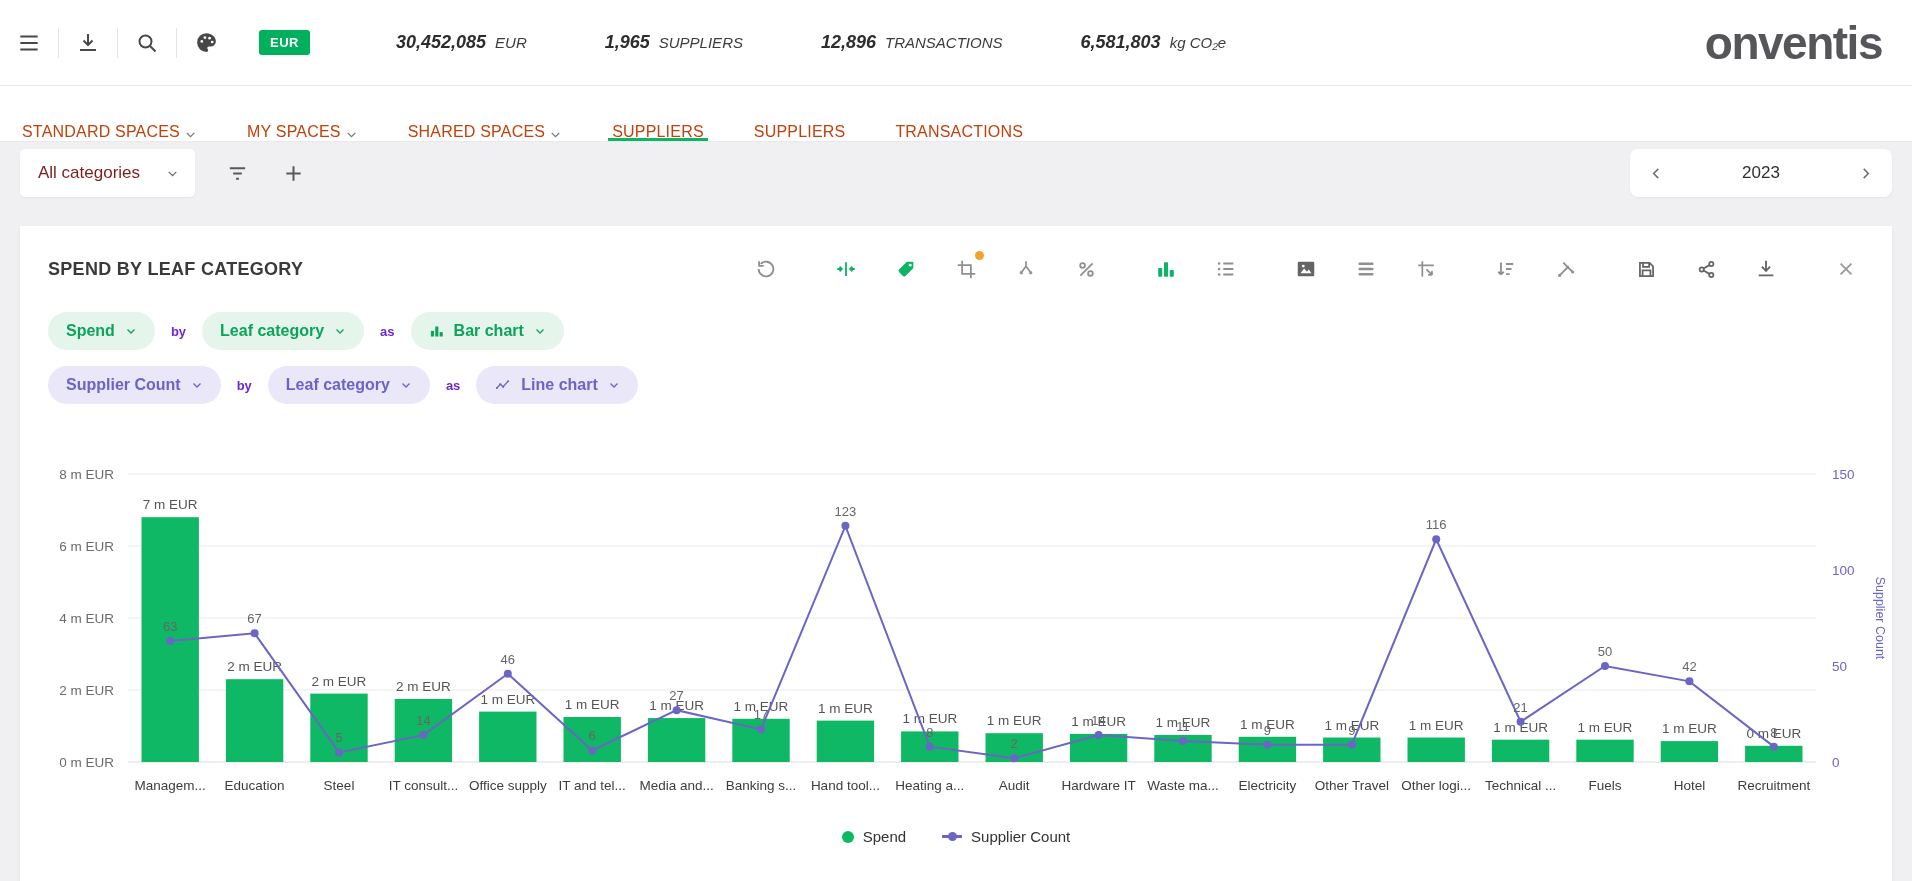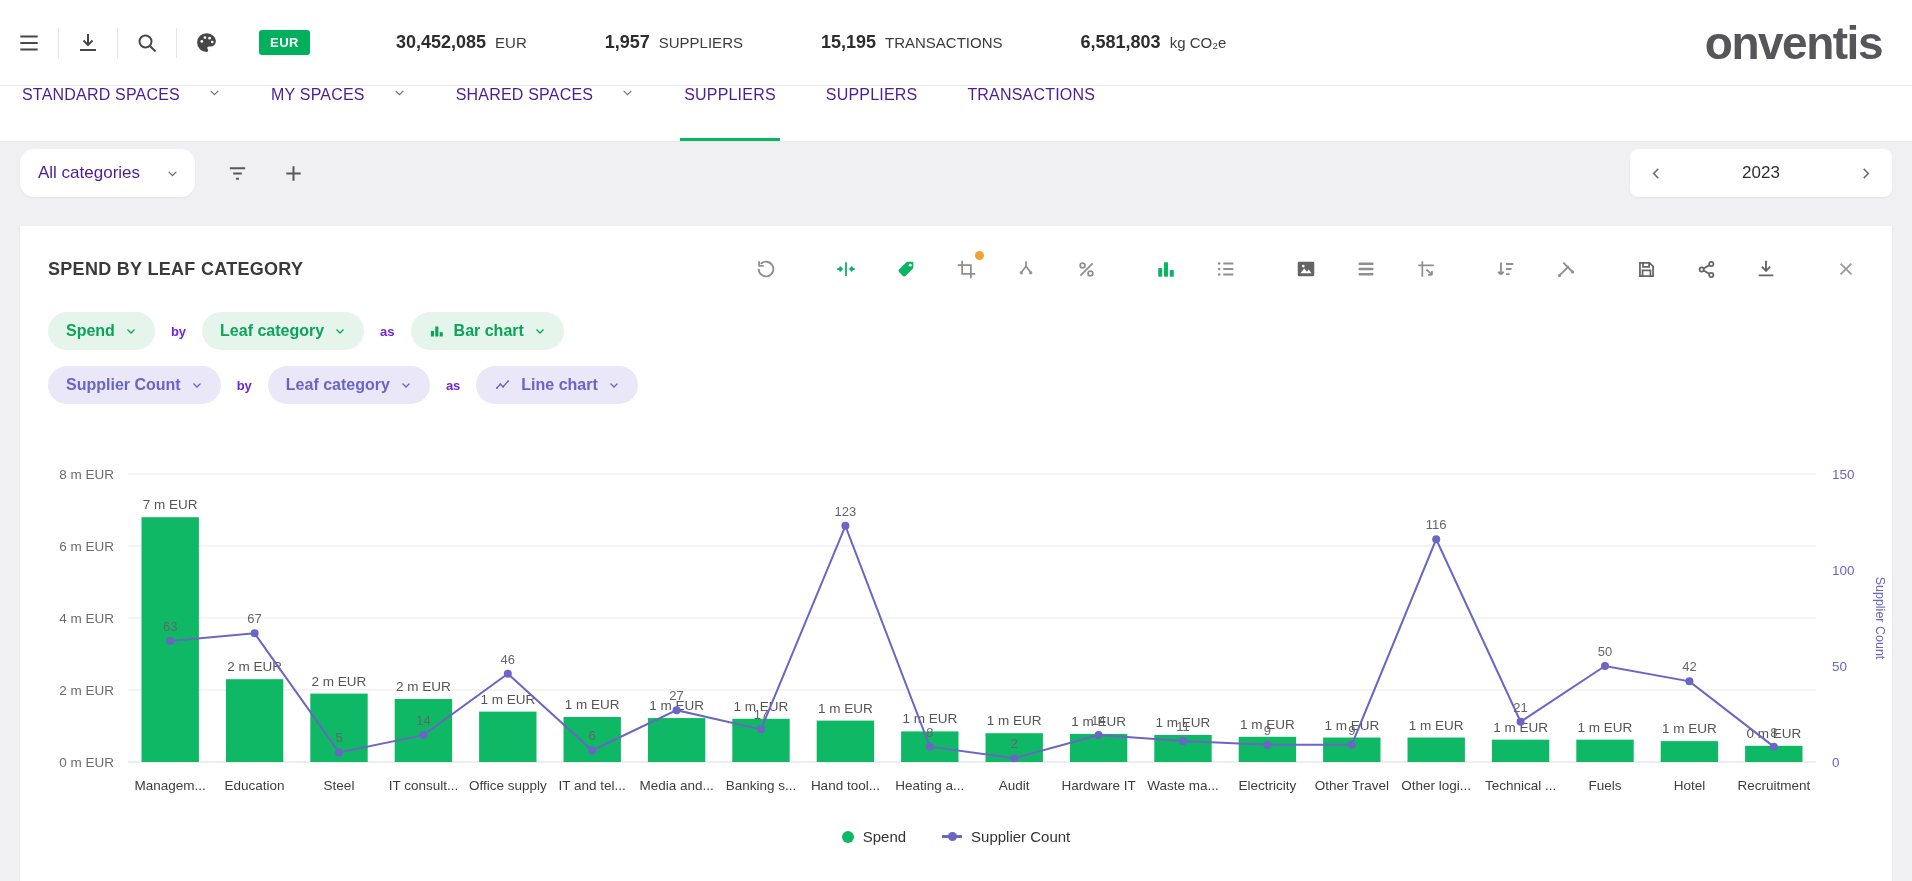--- a/index.html
+++ b/index.html
@@ -4,34 +4,34 @@
 <style>
   * { margin:0; padding:0; box-sizing:border-box; }
   html,body { width:1912px; height:881px; font-family:"Liberation Sans",sans-serif; background:#f0f0f2; overflow:hidden; }
 
   
   .topbar { height:86px; background:#fff; display:flex; align-items:center; border-bottom:1px solid #ebebeb; }
   .icon-btn { width:58px; height:42px; display:flex; align-items:center; justify-content:center; color:#474747; cursor:pointer; }
   .vdiv { width:1px; height:30px; background:#e4e4e4; }
   .eur-badge { background:#00b05c; color:#fff; font-size:13px; font-weight:bold; padding:5px 11px; border-radius:3px; margin-left:24px; letter-spacing:.5px; cursor:pointer; }
   .stats { display:flex; align-items:baseline; gap:78px; margin-left:86px; }
-  .stat { display:flex; align-items:baseline; gap:9px; white-space:nowrap; }
+  .stat { display:flex; align-items:baseline; gap:9px; white-space:nowrap;font-style:italic; }
   .stat-value { font-size:18px; font-weight:700; color:#2d2d2d; }
   .stat-unit { font-size:15px; color:#3c3c3c; }
   .logo { margin-left:auto; margin-right:30px; font-size:46px; font-weight:700; color:#55555a; letter-spacing:-1.5px; }
 
   
   .nav { height:56px; background:#fff; border-bottom:1px solid #e9e9e9; display:flex; align-items:stretch; padding-left:20px; }
-  .nav-item { display:flex; align-items:flex-start; gap:28px; padding:0 2px; margin-right:46px; font-size:16px; color:#4c1d95; letter-spacing:.2px; cursor:pointer; position:relative; white-space:nowrap; }
+  .nav-item { display:flex; align-items:flex-end; gap:4px; padding:0 2px; margin-right:46px; font-size:16px; color:#c2410c; letter-spacing:.2px; cursor:pointer; position:relative; white-space:nowrap; }
   .nav-item.active::after { content:""; position:absolute; left:-2px; right:-2px; bottom:0; height:3px; background:#0cb563; }
   .nav-chev { color:#787878; }
 
   
   .filterbar { height:62px; display:flex; align-items:center; padding:0 20px; }
-  .select-pill { background:#fff; border-radius:14px; height:48px; display:flex; align-items:center; gap:26px; padding:0 16px 0 18px; font-size:17px; color:#4c1d95; cursor:pointer; box-shadow:0 1px 2px rgba(0,0,0,.05); }
+  .select-pill { background:#fff; border-radius:5px; height:48px; display:flex; align-items:center; gap:26px; padding:0 16px 0 18px; font-size:17px; color:#7f1d1d; cursor:pointer; box-shadow:0 1px 2px rgba(0,0,0,.05); }
   .select-pill .nav-chev { color:#6f6f6f; }
   .fb-icon { width:56px; height:48px; display:flex; align-items:center; justify-content:center; color:#585858; cursor:pointer; }
   .year-pill { margin-left:auto; background:#fff; border-radius:8px; height:48px; width:262px; display:flex; align-items:center; justify-content:space-between; padding:0 8px; box-shadow:0 1px 2px rgba(0,0,0,.05); }
   .year-label { font-size:17px; color:#2f2f2f; }
   .year-btn { width:36px; height:36px; display:flex; align-items:center; justify-content:center; color:#6f6f6f; cursor:pointer; }
 
   
   .panel { margin:22px 20px 0; background:#fff; border-radius:1px; box-shadow:0 1px 3px rgba(0,0,0,.07); height:736px; overflow:hidden; }
   .panel-header { display:flex; align-items:center; padding:26px 28px 10px; }
   .panel-title { font-size:18px; font-weight:700; color:#3a3a3a; letter-spacing:.3px; }
@@ -93,25 +93,25 @@
       </svg>
   </div>
   <span class="eur-badge">EUR</span>
 
   <div class="stats">
     <div class="stat">
       <span class="stat-value">30,452,085</span>
       <span class="stat-unit">EUR</span>
     </div>
     <div class="stat">
-      <span class="stat-value">1,957</span>
+      <span class="stat-value">1,965</span>
       <span class="stat-unit">SUPPLIERS</span>
     </div>
     <div class="stat">
-      <span class="stat-value">15,195</span>
+      <span class="stat-value">12,896</span>
       <span class="stat-unit">TRANSACTIONS</span>
     </div>
     <div class="stat">
       <span class="stat-value">6,581,803</span>
       <span class="stat-unit">kg CO₂e</span>
     </div>
   </div>
 
   <div class="logo">onventis</div>
 </header>

